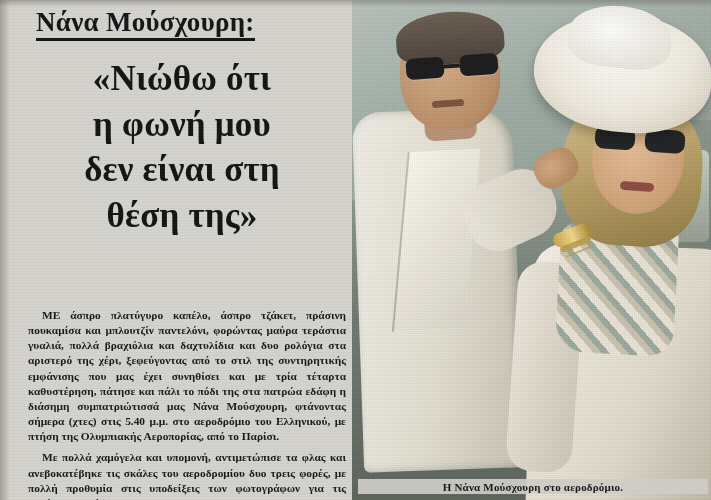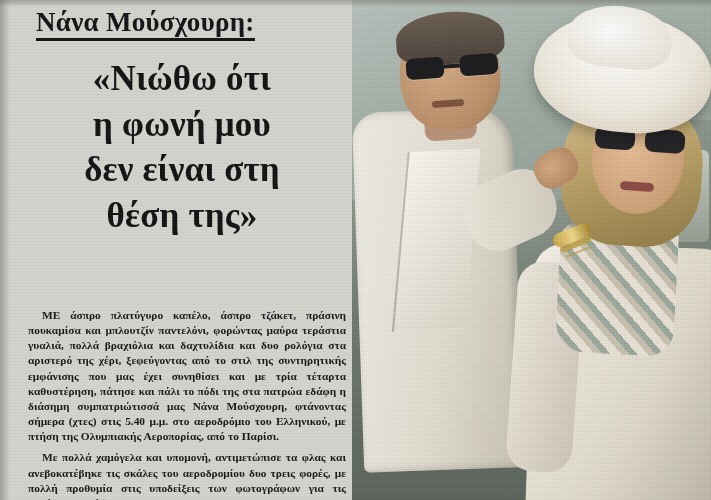--- a/index.html
+++ b/index.html
@@ -315,16 +315,17 @@
     <div class="w-lip"></div>
     <div class="w-hat-shadow"></div>
     <div class="w-hat"></div>
     <div class="w-hat-crown"></div>
     <div class="man-hand"></div>
     <div class="w-bracelet"></div>
 
     <div class="ph-grain"></div>
   </div>
 
+  <div class="photo-caption">Η Νάνα Μούσχουρη στο αεροδρόμιο.</div>
 
   <div class="edge-fade"></div>
   <div class="top-fade"></div>
 </div>
 
 </body></html>

